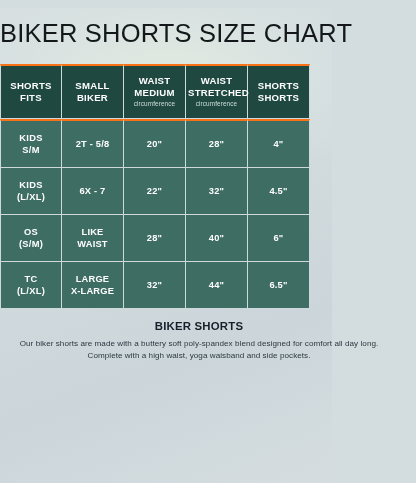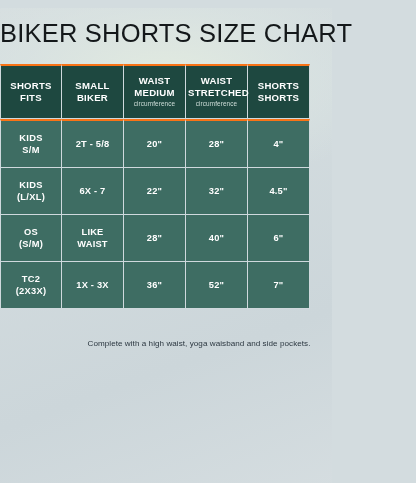--- a/index.html
+++ b/index.html
@@ -170,33 +170,36 @@
         <td>
           <span>LIKE</span><br>
           <span>WAIST</span>
         </td>
         <td>28"</td>
         <td>40"</td>
         <td>6"</td>
       </tr>
       <tr>
         <td class="col-size">
-          <span>TC2</span><br>
-          <span>(2X3X)</span>
-        </td>
-        <td>
-          <span>1X - 3X</span>
-        </td>
-        <td>36"</td>
-        <td>52"</td>
-        <td>7"</td>
+          <span>TC</span><br>
+          <span>(L/XL)</span>
+        </td>
+        <td>
+          <span>LARGE</span><br>
+          <span>X-LARGE</span>
+        </td>
+        <td>32"</td>
+        <td>44"</td>
+        <td>6.5"</td>
       </tr>
     </tbody>
   </table>
 
   <div class="footer">
+    <div class="footer-title">BIKER SHORTS</div>
     <div class="footer-desc">
+      <span>Our biker shorts are made with a buttery soft poly-spandex blend designed for comfort all day long.</span>
       <br>
       <span>Complete with a high waist, yoga waisband and side pockets.</span>
     </div>
   </div>
 
 </div>
 
 </body></html>

